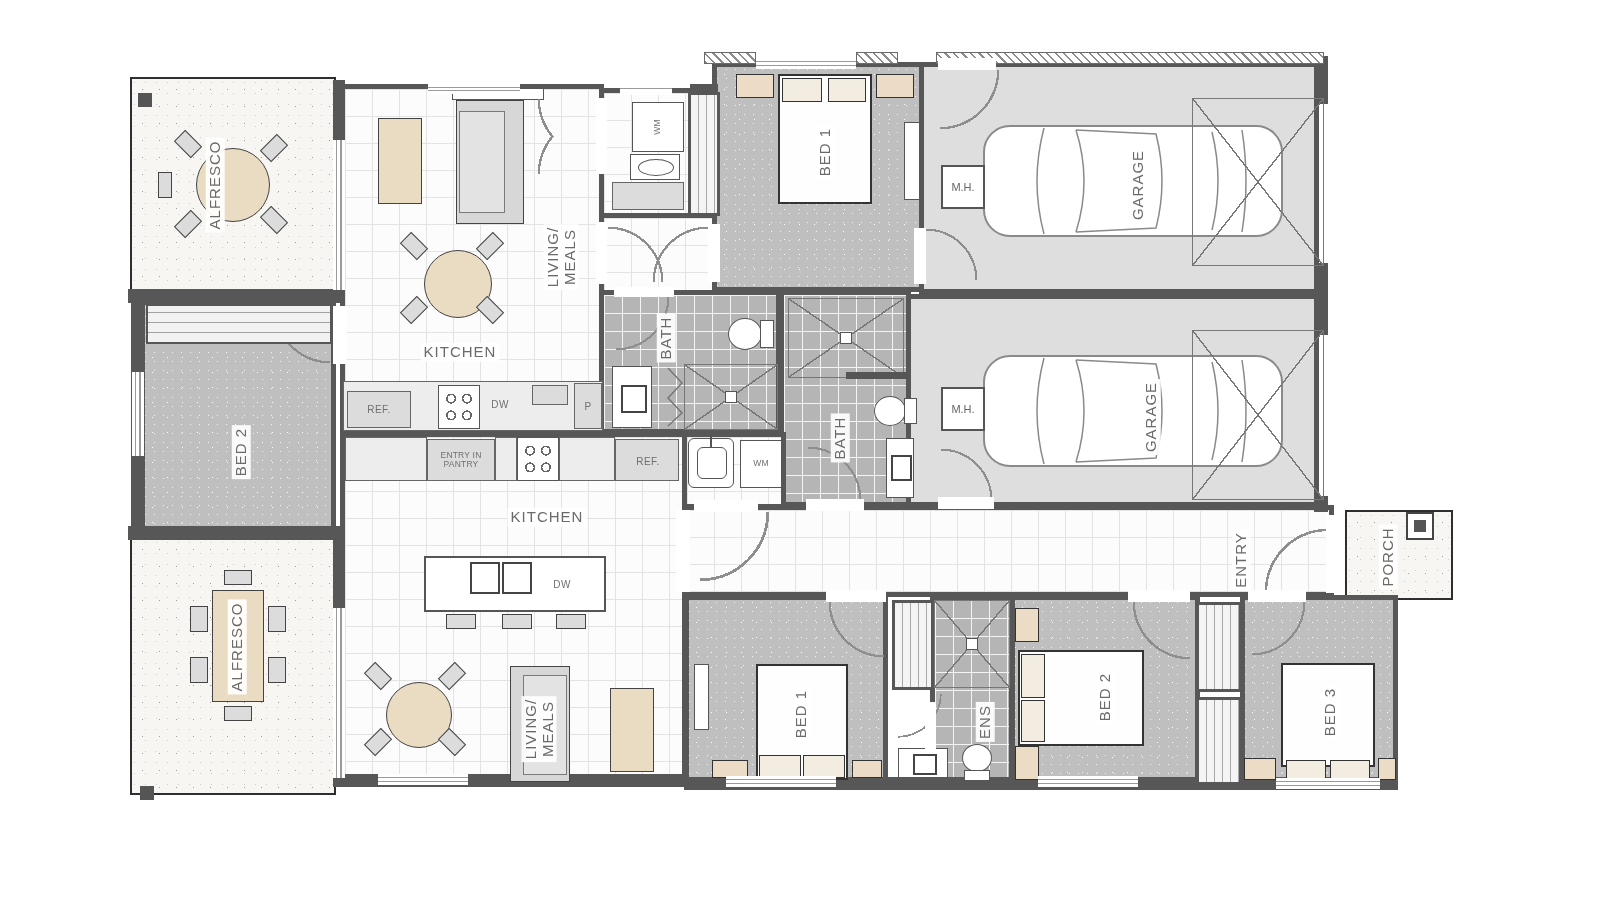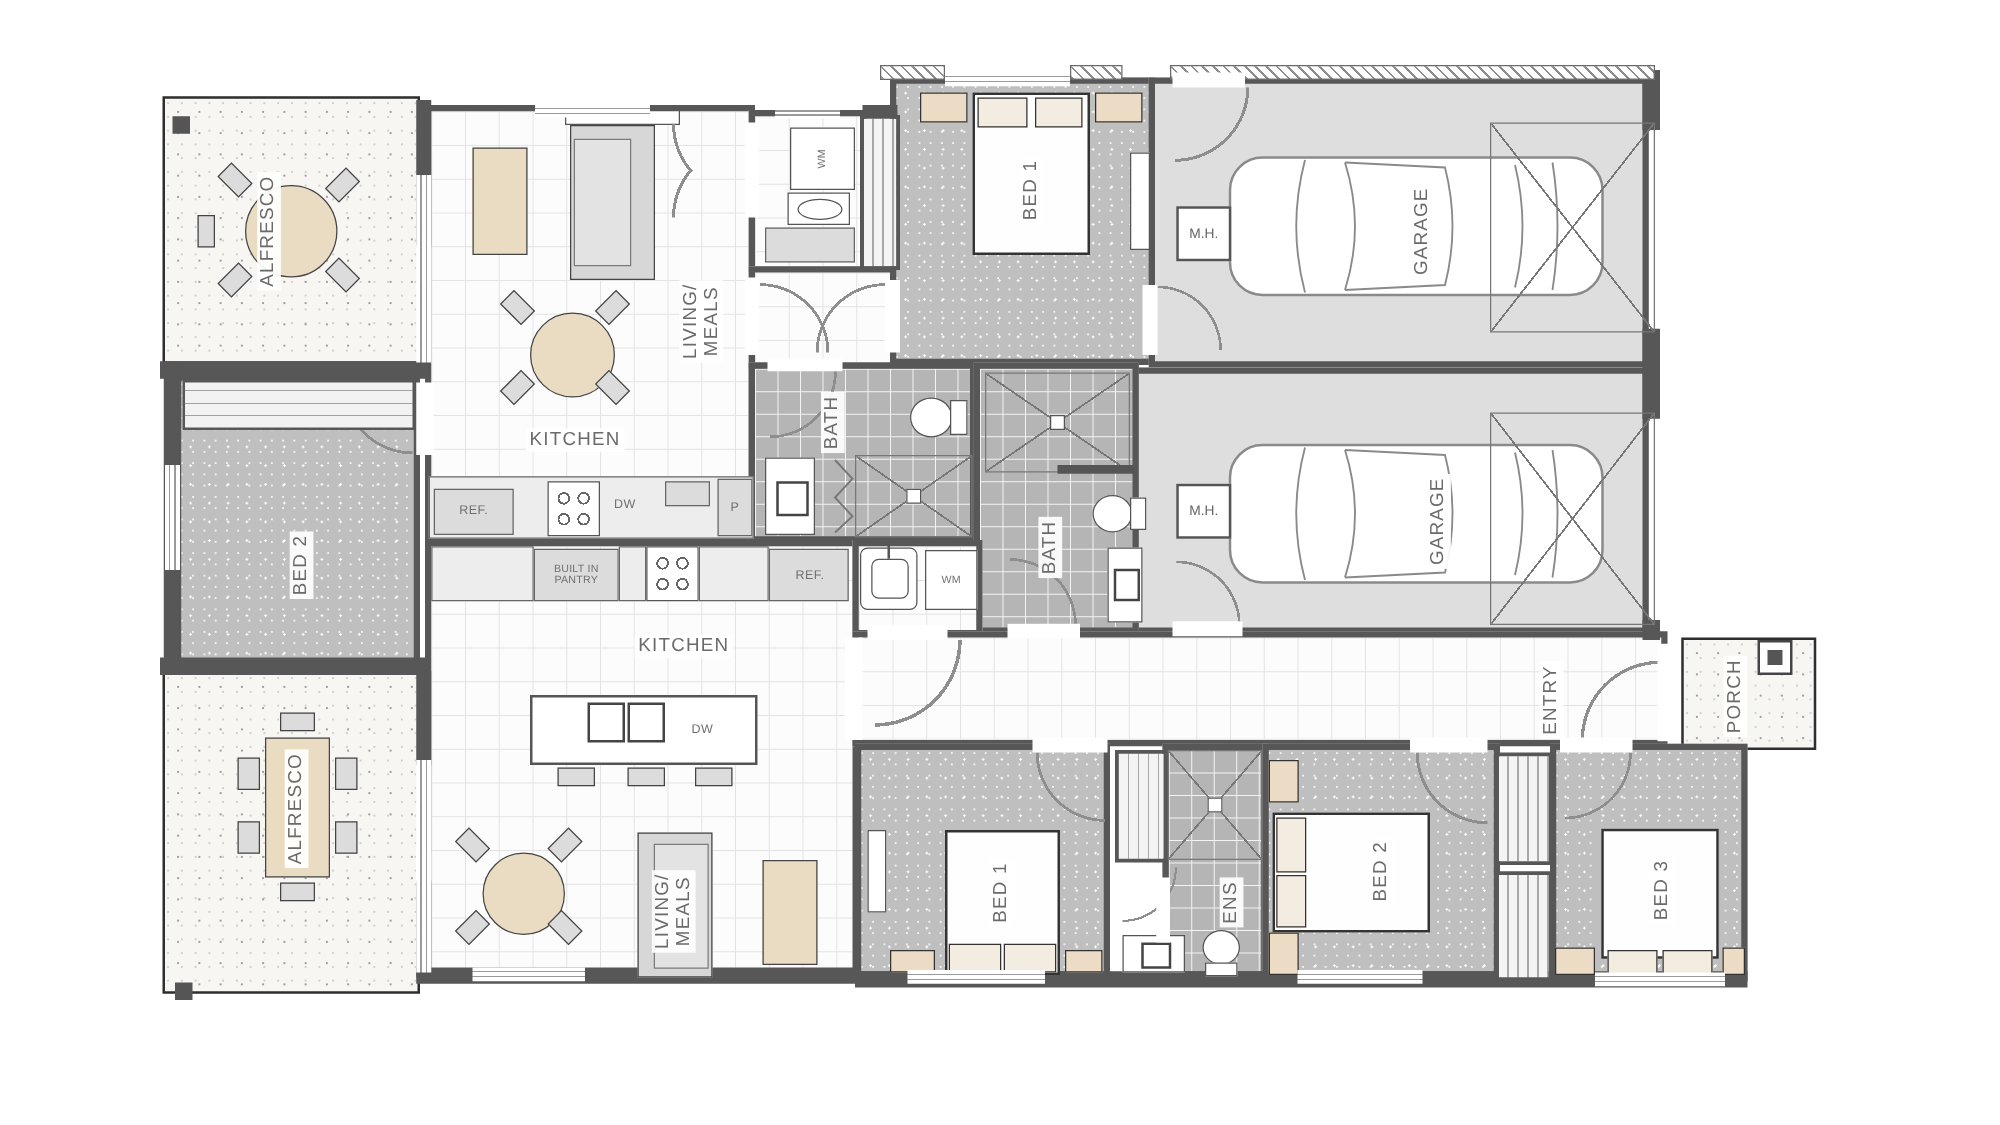--- a/index.html
+++ b/index.html
@@ -346,21 +346,21 @@
   <div class="lbl h" style="left:460px;top:352px;">KITCHEN</div>
   <div class="lbl v" style="left:666px;top:338px;">BATH</div>
   <div class="lbl v" style="left:825px;top:152px;">BED 1</div>
   <div class="lbl v" style="left:241px;top:452px;">BED 2</div>
   <div class="lbl v" style="left:1138px;top:185px;">GARAGE</div>
   <div class="lbl v xs" style="left:658px;top:127px;">WM</div>
   <div class="lbl h sm" style="left:379px;top:409px;">REF.</div>
   <div class="lbl h sm" style="left:500px;top:404px;">DW</div>
   <div class="lbl h sm" style="left:588px;top:406px;">P</div>
   <div class="lbl v" style="left:237px;top:647px;">ALFRESCO</div>
-  <div class="lbl h xs" style="left:461px;top:460px;">BUILT IN
+  <div class="lbl h xs" style="left:461px;top:460px;">ENTRY IN
 PANTRY</div>
   <div class="lbl h" style="left:547px;top:517px;">KITCHEN</div>
   <div class="lbl h sm" style="left:648px;top:461px;">REF.</div>
   <div class="lbl h xs" style="left:761px;top:464px;">WM</div>
   <div class="lbl h sm" style="left:562px;top:584px;">DW</div>
   <div class="lbl v" style="left:539px;top:729px;">LIVING/
 MEALS</div>
   <div class="lbl v" style="left:840px;top:438px;">BATH</div>
   <div class="lbl v" style="left:1151px;top:417px;">GARAGE</div>
   <div class="lbl v" style="left:1241px;top:560px;">ENTRY</div>

